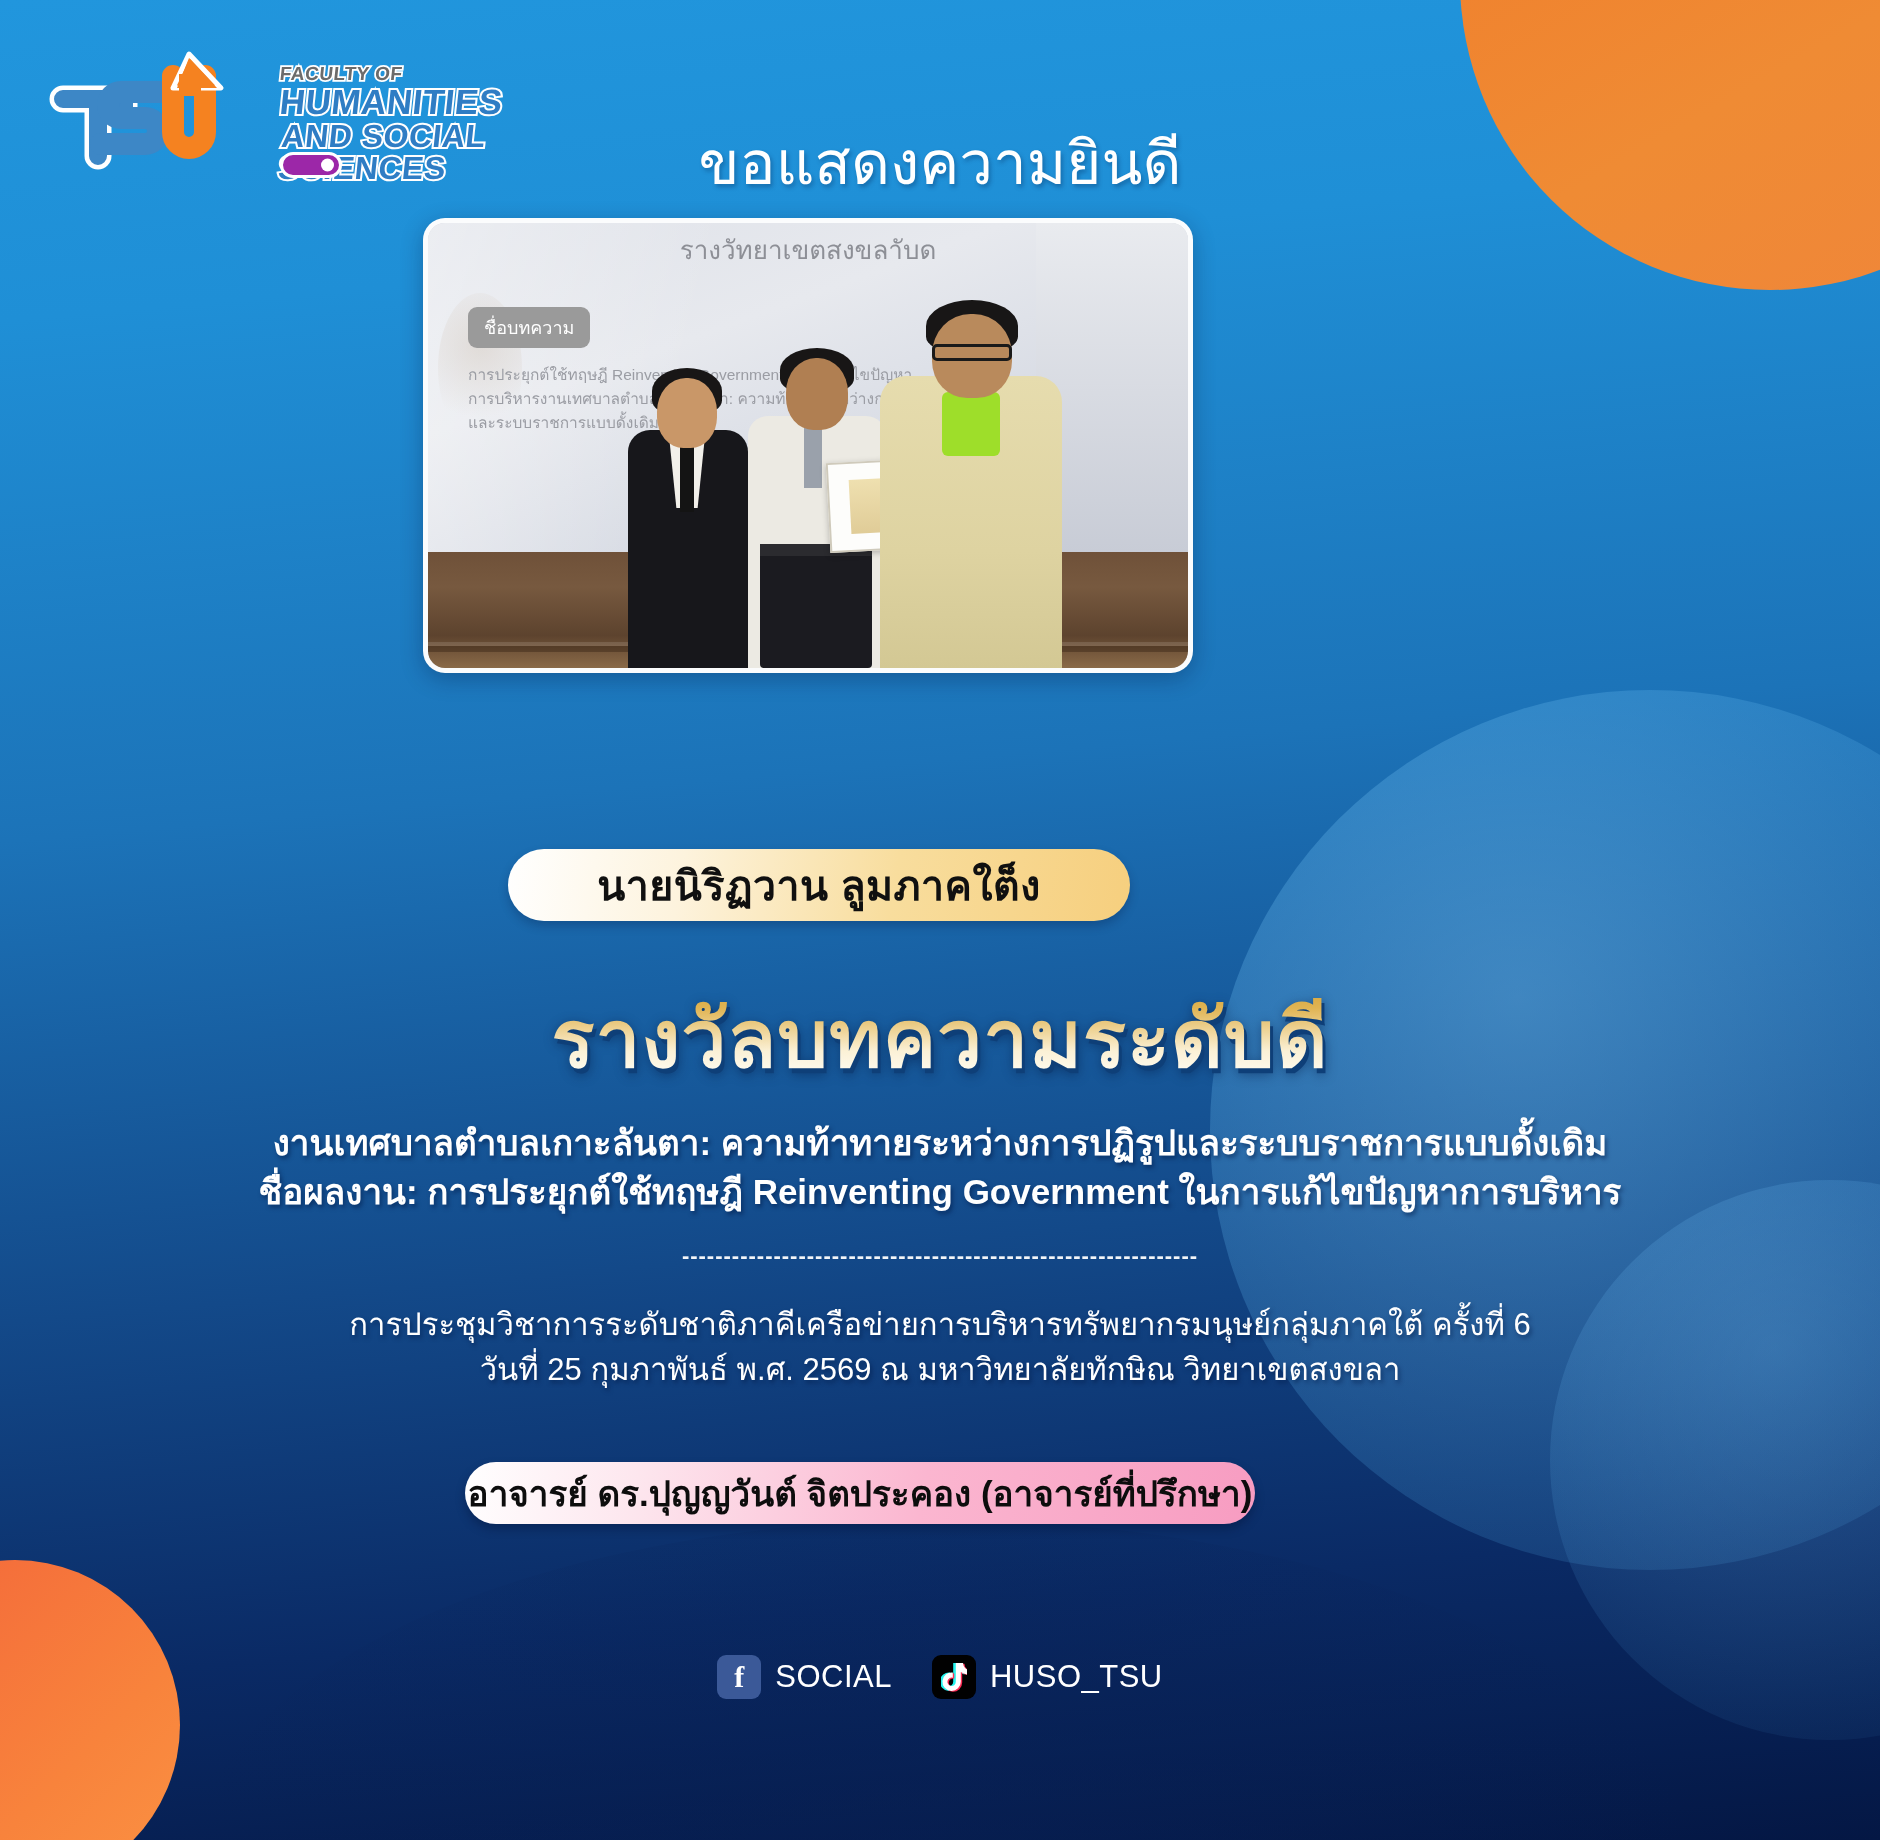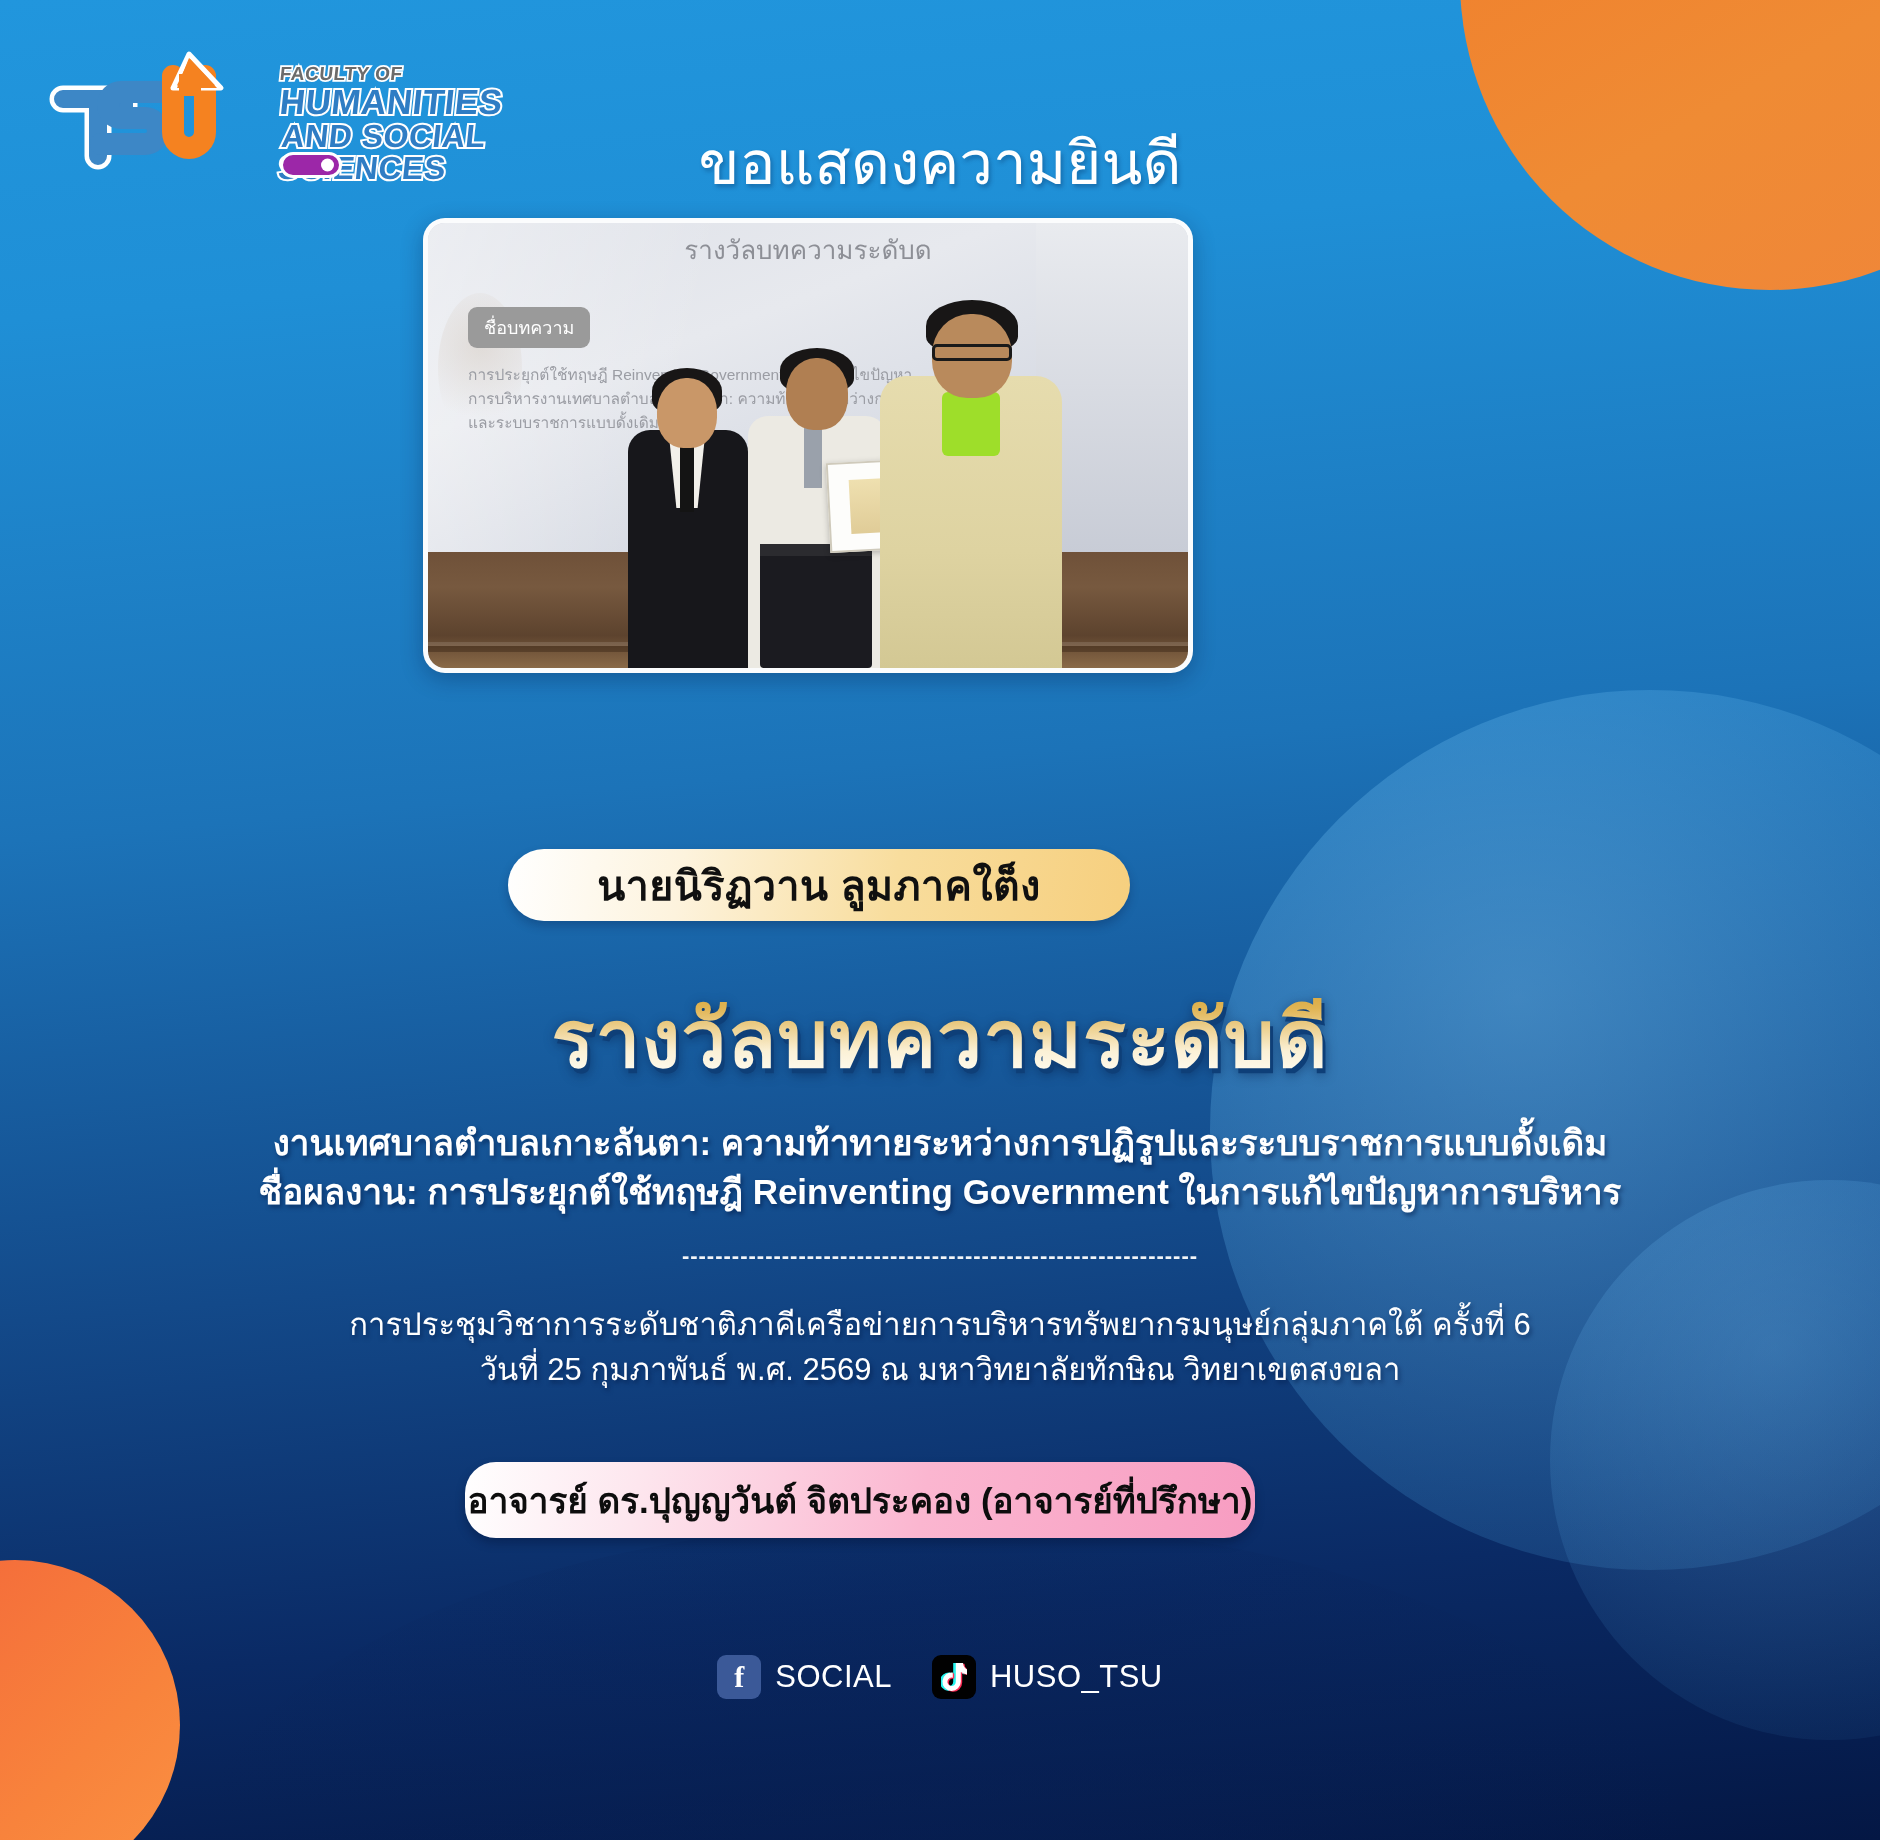--- a/index.html
+++ b/index.html
@@ -195,21 +195,21 @@
   
   #conference {
     position:absolute; left:80px; right:80px; top:1303px;
     text-align:center; color:#ffffff;
     font-size:31px; line-height:1.45; font-weight:400;
     text-shadow:2px 3px 4px rgba(0,25,70,.55);
   }
 
   
   #advisor-badge {
-    position:absolute; left:465px; top:1462px; width:790px; height:76px;
+    position:absolute; left:465px; top:1462px; width:790px; height:62px;
     border-radius:31px;
     background:linear-gradient(100deg,#ffffff 0%,#fde6ee 22%,#fbb6d0 58%,#f79cc1 100%);
     box-shadow:0 5px 10px rgba(0,15,45,.35);
     display:flex; align-items:center; justify-content:center;
   }
   #advisor-badge span {
     font-size:35px; font-weight:bold; color:#0d0d0d; white-space:nowrap;
   }
 
   
@@ -263,21 +263,21 @@
   <div class="logo-pill"></div>
 </div>
 
 <div id="congrats">ขอแสดงความยินดี</div>
 
 <div id="photo-card">
   <div class="ph-screen">
     <div class="ph-screen-right"></div>
     <div class="ph-emblem"></div>
     <div class="ph-title">
-      <div>รางวัลบทความระดับด</div>
+      <div>รางวัทยาเขตสงขลาับด</div>
     </div>
     <div class="ph-tag">ชื่อบทความ</div>
     <div class="ph-body">
       <div>การประยุกต์ใช้ทฤษฎี Reinventing Government ในการแก้ไขปัญหา</div>
       <div>การบริหารงานเทศบาลตำบลเกาะลันตา: ความท้าทายระหว่างการปฏิรูป</div>
       <div>และระบบราชการแบบดั้งเดิม</div>
     </div>
   </div>
   <div class="ph-floor"></div>
   <div class="ph-stage-edge"></div>

